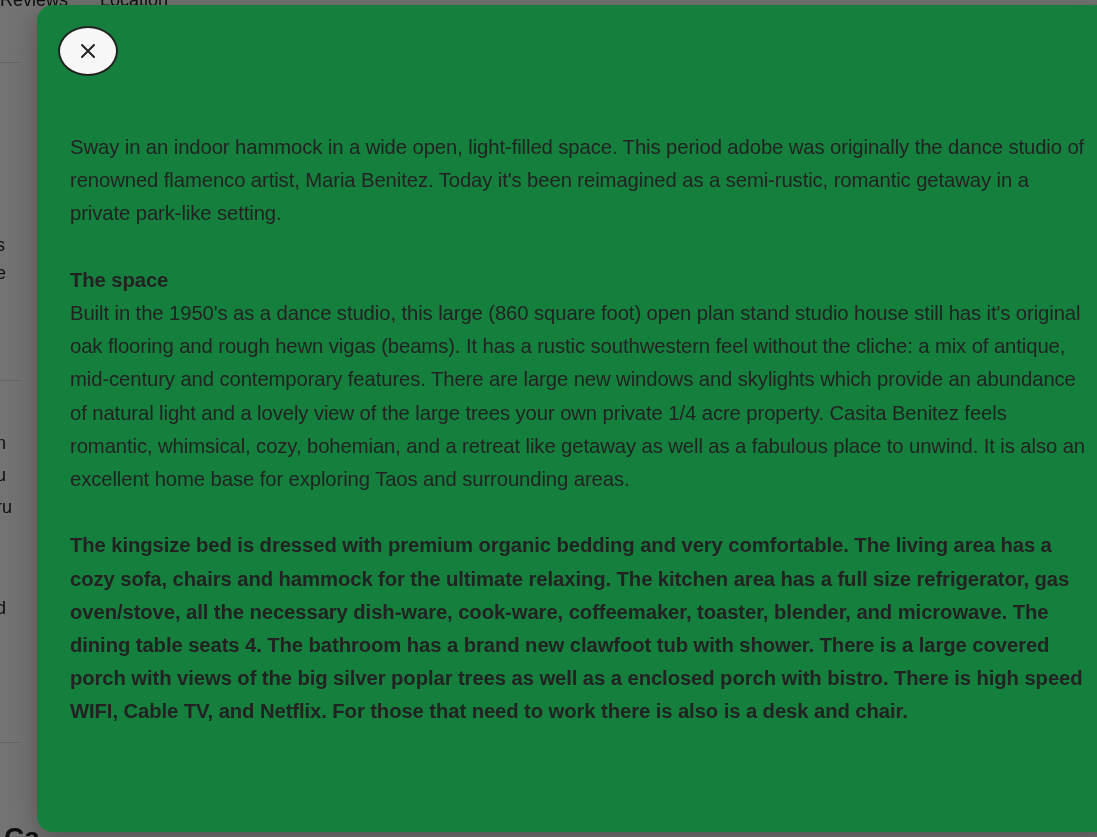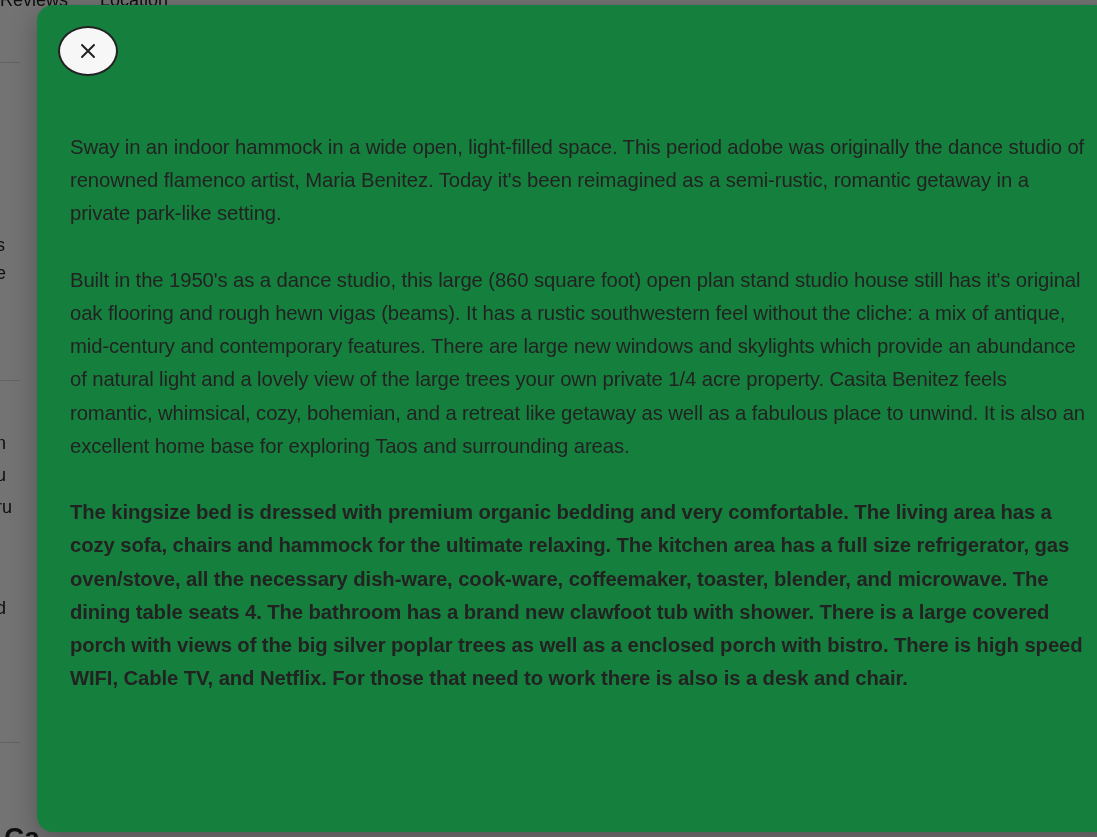--- a/index.html
+++ b/index.html
@@ -155,16 +155,17 @@
     <span>
       <svg width="16" height="16" viewBox="0 0 16 16">
         <path d="M2 2 L14 14 M14 2 L2 14" stroke="#222222" stroke-width="2" stroke-linecap="round" fill="none"></path>
       </svg>
     </span>
   </button>
 
   <div class="modal-content">
     <p class="para">Sway in an indoor hammock in a wide open, light-filled space. This period adobe was originally the dance studio of renowned flamenco artist, Maria Benitez. Today it's been reimagined as a semi-rustic, romantic getaway in a private park-like setting.</p>
 
+    <h2 class="section-heading" style="font-size:20.3px;line-height:33.2px;">The space</h2>
     <p class="para">Built in the 1950's as a dance studio, this large (860 square foot) open plan stand studio house still has it's original oak flooring and rough hewn vigas (beams). It has a rustic southwestern feel without the cliche: a mix of antique, mid-century and contemporary features. There are large new windows and skylights which provide an abundance of natural light and a lovely view of the large trees your own private 1/4 acre property. Casita Benitez feels romantic, whimsical, cozy, bohemian, and a retreat like getaway as well as a fabulous place to unwind. It is also an excellent home base for exploring Taos and surrounding areas.</p>
     <p class="para last">The kingsize bed is dressed with premium organic bedding and very comfortable. The living area has a cozy sofa, chairs and hammock for the ultimate relaxing. The kitchen area has a full size refrigerator, gas oven/stove, all the necessary dish-ware, cook-ware, coffeemaker, toaster, blender, and microwave. The dining table seats 4. The bathroom has a brand new clawfoot tub with shower. There is a large covered porch with views of the big silver poplar trees as well as a enclosed porch with bistro. There is high speed WIFI, Cable TV, and Netflix. For those that need to work there is also is a desk and chair.</p>
   </div>
 </div>
 
 </body></html>

